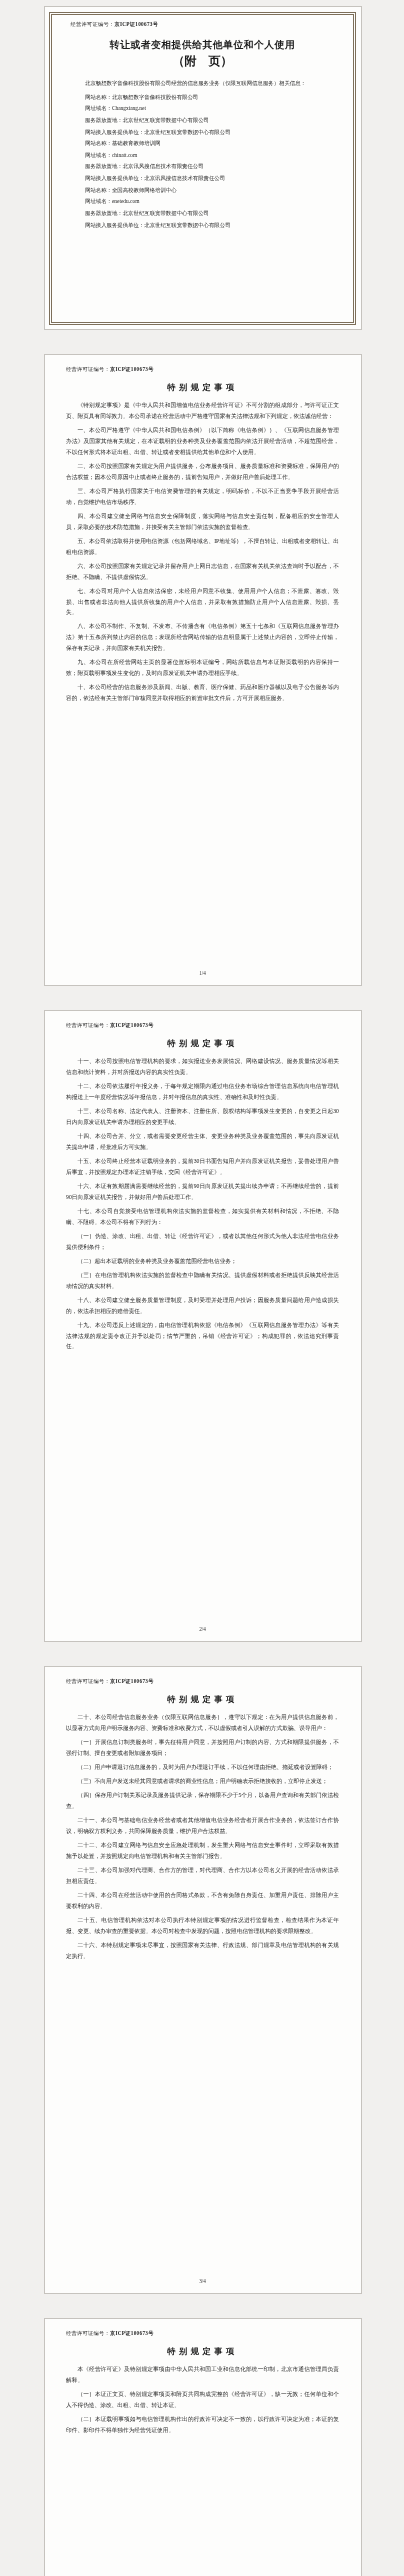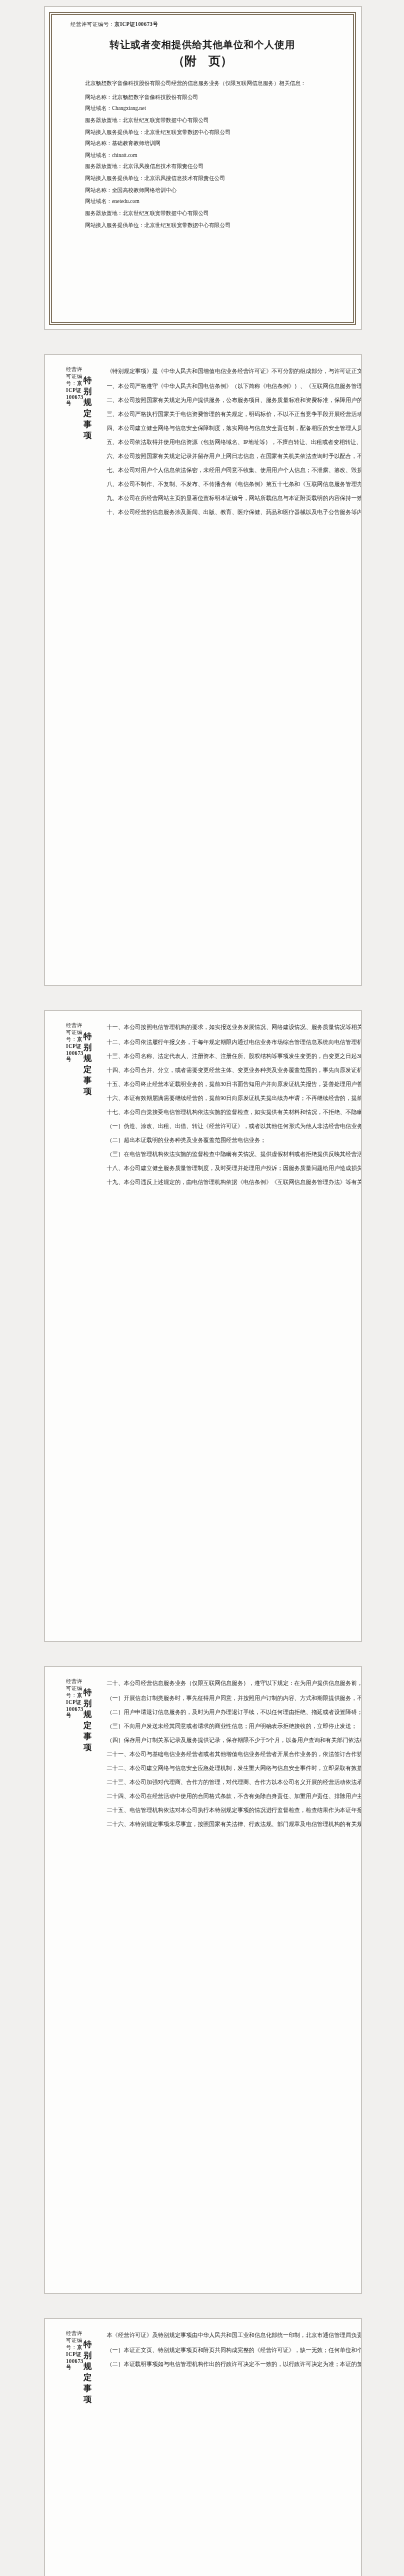--- a/index.html
+++ b/index.html
@@ -72,21 +72,21 @@
   .cert-line {
     font-size: 5.4px;
     line-height: 2.15;
     margin: 0;
   }
 
   
   .prov-page {
     padding: 11.3px 21.6px 9.3px;
     display: flex;
-    flex-direction: row;
+    flex-direction: column;
   }
   .prov-page-1, .prov-page-2 { height: 632px; }
   .prov-page-3 { height: 628px; }
   .prov-page-4 { height: 544px; }
   .prov-title {
     text-align: center;
     font-size: 8.2px;
     font-weight: 700;
     letter-spacing: 3.6px;
     margin: 8.2px 0 7.2px;

